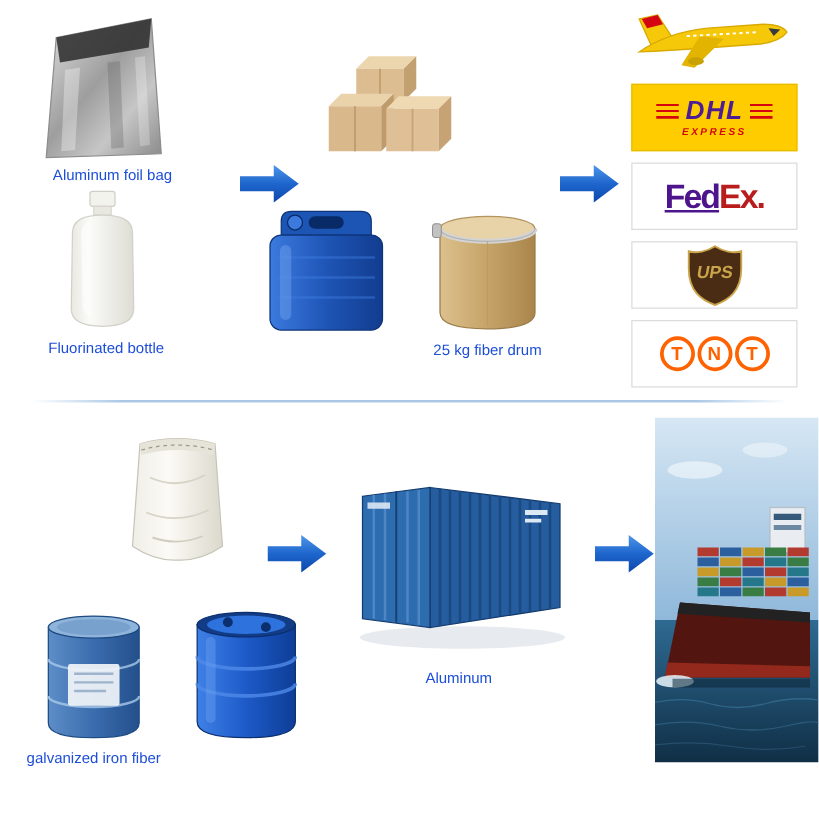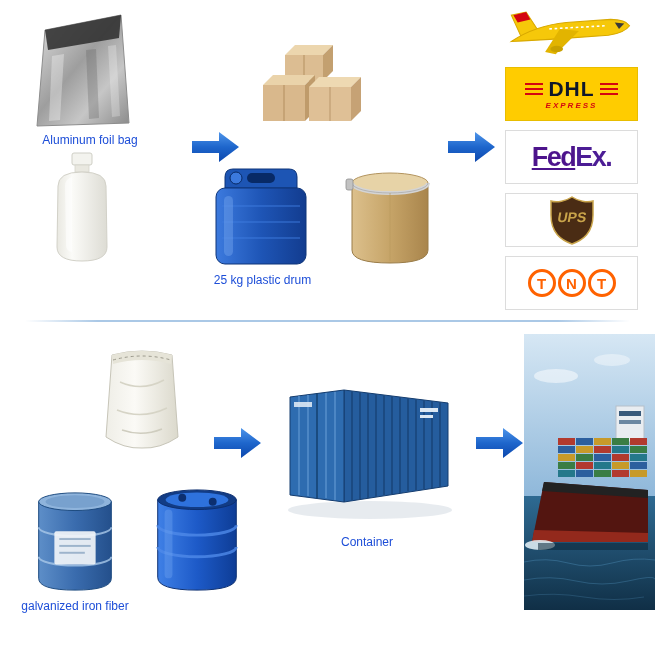--- a/index.html
+++ b/index.html
@@ -25,25 +25,25 @@
 
   
   .logos { position:absolute; left:505px; top:4px; width:135px; display:flex; flex-direction:column; gap:9px; }
   .logo-box { width:133px; height:54px; background:#fff; border:1px solid #dcdcdc;
               display:flex; align-items:center; justify-content:center; flex-direction:column; }
   .logo-box.plane { border:none; }
   .logo-box.dhl { background:#ffcc00; border:1px solid #e8bd00; }
   .dhl-row { display:flex; align-items:center; gap:5px; }
   .dhl-bars { width:18px; height:12px;
               background:repeating-linear-gradient(to bottom, #d40511 0 2px, rgba(0,0,0,0) 2px 5px); }
-  .dhl-text { color:#0f172a; font-weight:bold; font-size:21px; letter-spacing:1px; line-height:1; }
+  .dhl-text { color:#4c1d95; font-weight:bold; font-style:italic; font-size:21px; letter-spacing:1px; line-height:1; }
   .dhl-tag  { color:#d40511; font-style:italic; font-weight:bold; font-size:8px; letter-spacing:2px; margin-top:2px; }
   .fedex-text { font-weight:bold; font-size:27px; letter-spacing:-1.5px; line-height:1; }
   .fed { color:#4d148c;text-decoration:underline; }
-  .edx { color:#4c1d95; }
+  .edx { color:#b91c1c; }
   .ups-wrap { position:relative; width:46px; height:50px; }
   .ups-text { position:absolute; left:50%; top:44%; transform:translate(-50%,-50%) skewX(-10deg);
               color:#c9a44a; font-weight:bold; font-size:14px; }
   .tnt-row { display:flex; gap:2px; }
   .tnt-circle { width:28px; height:28px; border:3px solid #ff6200; border-radius:50%;
                 display:flex; align-items:center; justify-content:center;
                 color:#ff6200; font-weight:bold; font-size:15px; background:#fff; }
 
   
   .divider { position:absolute; left:25px; top:320px; width:605px; height:2px;
@@ -162,43 +162,44 @@
   </div>
 
   <div class="abs fig-bottle">
     <svg viewBox="0 0 100 116">
       <rect x="40" y="3" width="20" height="12" rx="2" fill="#f3f3ee" stroke="#cfcfc6"></rect>
       <rect x="43" y="15" width="14" height="7" fill="#e9e8e0" stroke="#d5d4cb" stroke-width="0.8"></rect>
       <path d="M26,36 Q26,22 50,22 Q74,22 74,36 L75,97 Q75,111 50,111 Q25,111 25,97 Z" fill="url(#gBottle)" stroke="#d2d1c8"></path>
       <path d="M33,36 Q33,29 40,27 L40,102 Q34,101 34,95 Z" fill="#ffffff" opacity="0.55"></path>
     </svg>
   </div>
+  <div class="cap cap-bottle">Fluorinated bottle</div>
 
   <div class="abs fig-jerry">
     <svg viewBox="0 0 102 110">
       <path d="M15,30 L15,19 Q15,11 23,11 L79,11 Q87,11 87,19 L87,30 Z" fill="#1d55b4" stroke="#0e3579"></path>
       <rect x="37" y="15" width="28" height="10" rx="5" fill="#082a66"></rect>
       <circle cx="26" cy="20" r="6" fill="#3b79dd" stroke="#082a66"></circle>
       <rect x="6" y="30" width="90" height="76" rx="9" fill="url(#gJerry)" stroke="#0e3579"></rect>
       <path d="M12,48 L90,48 M12,64 L90,64 M12,80 L90,80" stroke="#3f7de0" stroke-width="2" opacity="0.45" fill="none"></path>
       <rect x="14" y="38" width="9" height="60" rx="4.5" fill="#7babf0" opacity="0.4"></rect>
     </svg>
   </div>
-  <div class="cap cap-jerry">25 kg plastic drum</div>
 
   <div class="abs fig-fiber">
     <svg viewBox="0 0 100 106">
       <path d="M12,21 L12,88 Q12,101 50,101 Q88,101 88,88 L88,21 Z" fill="url(#gFiber)" stroke="#9a7c48"></path>
       <ellipse cx="50" cy="21" rx="38" ry="10" fill="#e7d3a7" stroke="#b3945e"></ellipse>
       <path d="M12,21 A38,10 0 0 0 88,21" fill="none" stroke="#d4d4d4" stroke-width="4"></path>
       <path d="M12,21 A38,10 0 0 0 88,21" fill="none" stroke="#9e9e9e" stroke-width="1" opacity="0.6"></path>
       <rect x="6" y="17" width="7" height="11" rx="2" fill="#c2c2c2" stroke="#8f8f8f" stroke-width="0.8"></rect>
       <line x1="50" y1="31" x2="50" y2="99" stroke="#b99a5f" stroke-width="1" opacity="0.7"></line>
     </svg>
   </div>
+  <div class="cap cap-fiber">25 kg fiber drum</div>
 
   <div class="logos">
 
     <div class="logo-box plane">
       <svg viewBox="0 0 126 50">
         <polygon points="16,32 6,10 20,7 33,27" fill="#f6c80a" stroke="#d8a900" stroke-width="1"></polygon>
         <polygon points="8,10 20,7 24,14 12,17" fill="#d40511"></polygon>
         <path d="M6,35 Q28,20 58,17 L100,14 Q114,14 118,20 Q113,27 98,29 L56,32 Q28,34 6,35 Z" fill="#f6c80a" stroke="#d8a900" stroke-width="1"></path>
         <polygon points="52,23 38,45 48,47 70,25" fill="#e2b400"></polygon>
         <ellipse cx="49" cy="42" rx="6" ry="3" fill="#c9a100"></ellipse>
@@ -286,21 +287,21 @@
       <line x1="35" y1="17" x2="35" y2="122" stroke="#14406f" stroke-width="1.5"></line>
       <line x1="17" y1="20" x2="17" y2="119" stroke="#4c86c4" stroke-width="2"></line>
       <line x1="26" y1="19" x2="26" y2="120" stroke="#4c86c4" stroke-width="2"></line>
       <line x1="44" y1="17" x2="44" y2="122" stroke="#4c86c4" stroke-width="2"></line>
       <line x1="53" y1="16" x2="53" y2="124" stroke="#4c86c4" stroke-width="2"></line>
       <rect x="138" y="32" width="18" height="4" fill="#dce8f4"></rect>
       <rect x="138" y="39" width="13" height="3" fill="#dce8f4"></rect>
       <rect x="12" y="26" width="18" height="5" fill="#dce8f4" opacity="0.9"></rect>
     </svg>
   </div>
-  <div class="cap cap-cont">Container</div>
+  <div class="cap cap-cont">Aluminum</div>
 
   <div class="abs arrow-4">
     <svg viewBox="0 0 48 34">
         <polygon points="0,11 27,11 27,2 47,17 27,32 27,23 0,23" fill="url(#gArrow)"></polygon>
       </svg>
   </div>
 
   <div class="abs fig-ship">
     <svg viewBox="0 0 131 276">
       <rect x="0" y="0" width="131" height="162" fill="url(#gSky)"></rect>

